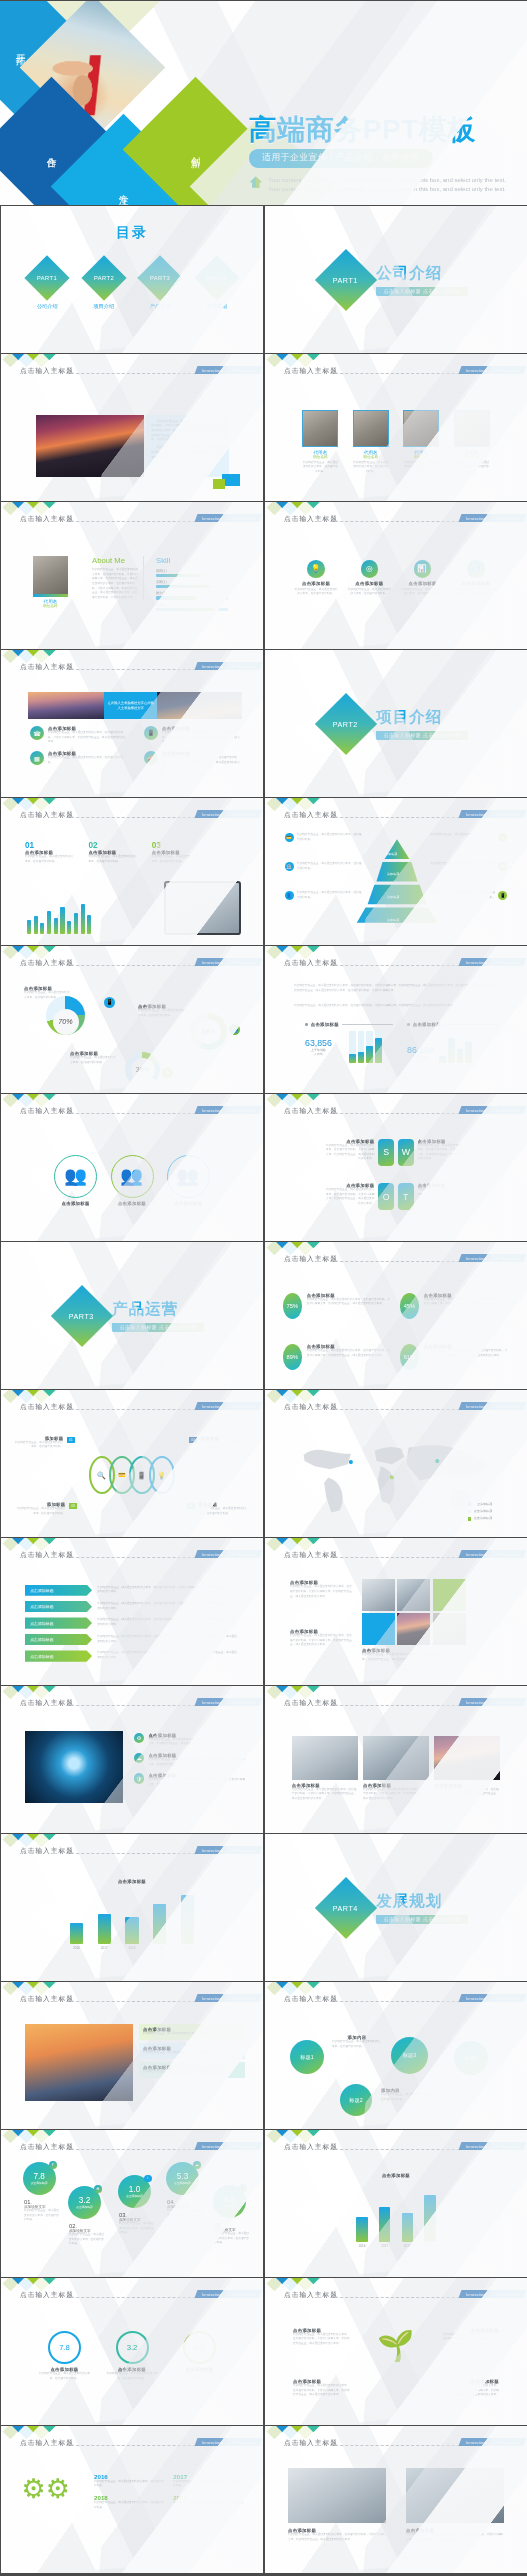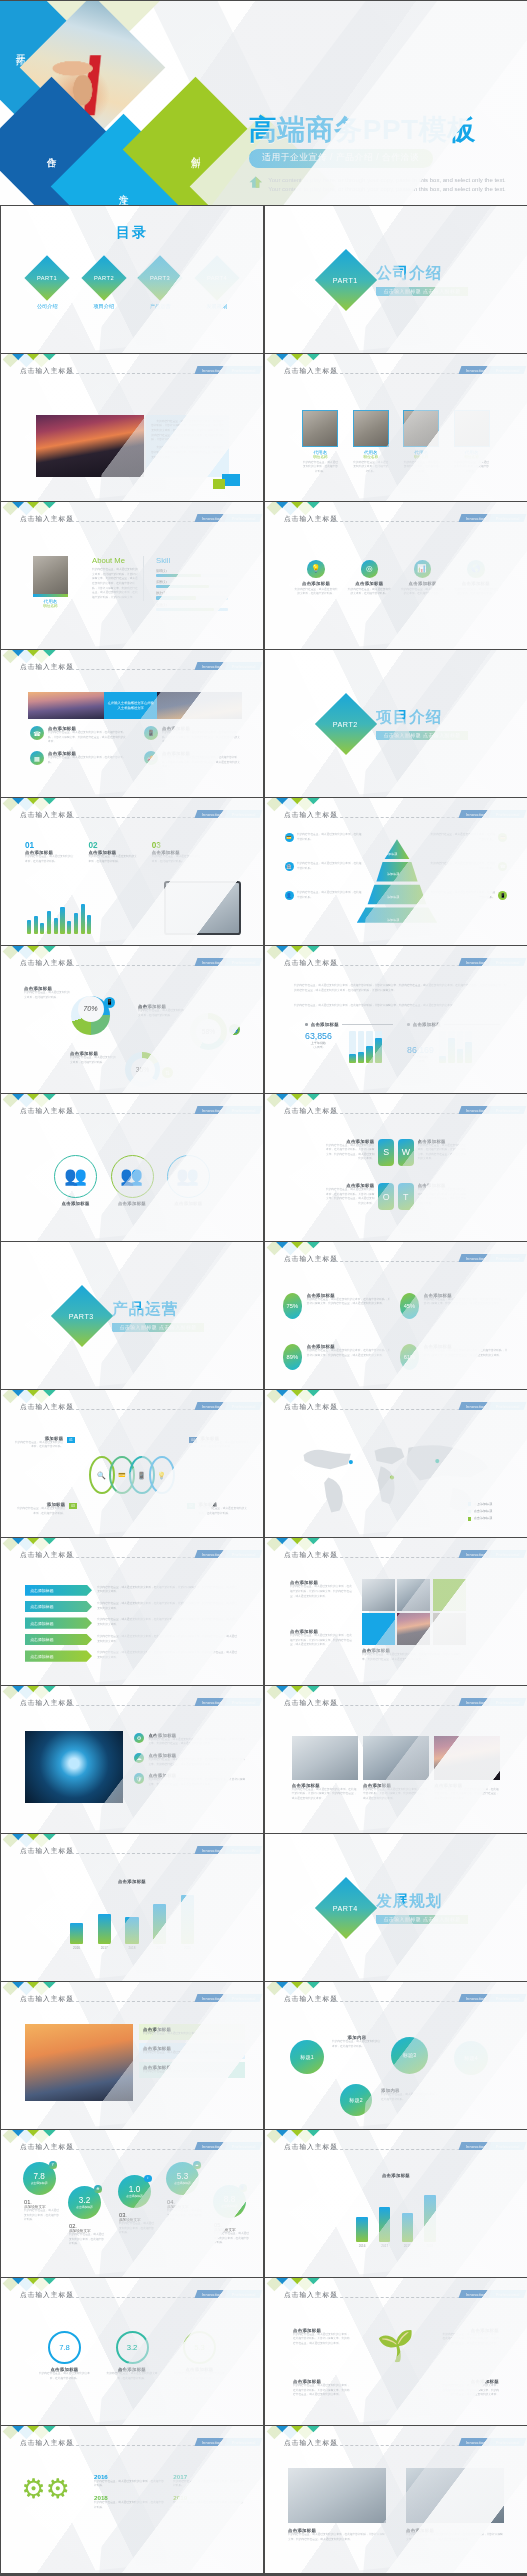--- a/index.html
+++ b/index.html
@@ -639,21 +639,21 @@
       <div class="s-tags">
         <div class="s-tag a"><span>Innovation</span></div>
         <div class="s-tag b"><span>Professional</span></div>
       </div>
     </div>
     <div class="body">
       <div style="position:absolute;left:23px;top:11.3px;width:47px;">
         <div class="mini-title">点击添加标题</div>
         <div class="ph">您的内容打在这里，或者通过复制您的文本后，在此框中选择粘贴。</div>
       </div>
-      <div style="position:absolute;left:70px;top:20.6px;width:39px;height:39px;border-radius:50%;background:conic-gradient(#1aa5e6 0 25%, #6cbd7a 25% 50%, #8dc63f 50% 70%, #e3f2fb 70% 100%);display:flex;align-items:flex-start;justify-content:center;font-style:italic;">
+      <div style="position:absolute;left:45px;top:20.6px;width:39px;height:39px;border-radius:50%;background:conic-gradient(#1aa5e6 0 25%, #6cbd7a 25% 50%, #8dc63f 50% 70%, #e3f2fb 70% 100%);display:flex;align-items:flex-end;justify-content:center;font-style:italic;">
         <div style="width:26px;height:26px;border-radius:50%;background:#f6f7f9;display:flex;align-items:center;justify-content:center;font-size:7.2px;color:#555;">70%</div>
       </div>
       <div class="ico-circ" style="position:absolute;left:103px;top:21.6px;width:11.3px;height:11.3px;font-size:5.7px;background:#17a6e6;">📱</div>
 
       <div style="position:absolute;left:137px;top:29px;width:47px;">
         <div class="mini-title">点击添加标题</div>
         <div class="ph">您的内容打在这里，或者通过复制您的文本后，在此框中选择粘贴。</div>
       </div>
       <div style="position:absolute;left:189px;top:38px;width:37px;height:37px;border-radius:50%;background:conic-gradient(#8dc63f 0 34%, #35bba6 34% 58%, #dff0d4 58% 100%);display:flex;align-items:center;justify-content:center;">
         <div style="width:25px;height:25px;border-radius:50%;background:#f6f7f9;display:flex;align-items:center;justify-content:center;font-size:6.7px;color:#555;">58%</div>
@@ -691,21 +691,21 @@
     <div class="body">
       <div class="ph" style="position:absolute;left:29px;right:20.6px;top:9.3px;">您的内容打在这里，或者通过复制您的文本后，在此框中选择粘贴，并选择只保留文字。您的内容打在这里，或者通过复制您的文本后，在此框中选择粘贴，并选择只保留文字。您的内容打在这里，或者通过复制您的文本后，在此框中选择粘贴，并选择只保留文字。</div>
       <div class="ph" style="position:absolute;left:29px;right:20.6px;top:29px;">您的内容打在这里，或者通过复制您的文本后，在此框中选择粘贴，并选择只保留文字。您的内容打在这里，或者通过复制您的文本后。</div>
 
       <div style="position:absolute;left:40px;top:47px;width:88px;">
         <div style="display:flex;align-items:center;gap:3.1px;">
             <span class="dot"></span>
           <span class="mini-title">点击添加标题</span>
           <span style="flex:1;border-top:0.5px solid #c6cbd0;"></span>
           </div>
-        <div style="display:flex;align-items:flex-start;gap:17px;margin-top:4.1px;">
+        <div style="display:flex;align-items:center;gap:17px;margin-top:4.1px;">
           <div style="text-align:center;">
             <div style="font-size:8.8px;color:#2196dd;">63,856</div>
             <div style="font-size:3.1px;color:#8d9399;">上半年创收</div>
             <div style="font-size:2.6px;color:#a8aeb4;">（人民币）</div>
           </div>
           <div style="display:flex;align-items:flex-end;gap:2.1px;height:32px;">
             <div class="barbg" style="width:6.7px;height:32px;position:relative;">
                 <div class="bar" style="position:absolute;bottom:0;width:6.7px;height:30%;"></div>
               </div>
             <div class="barbg" style="width:6.7px;height:32px;position:relative;">

